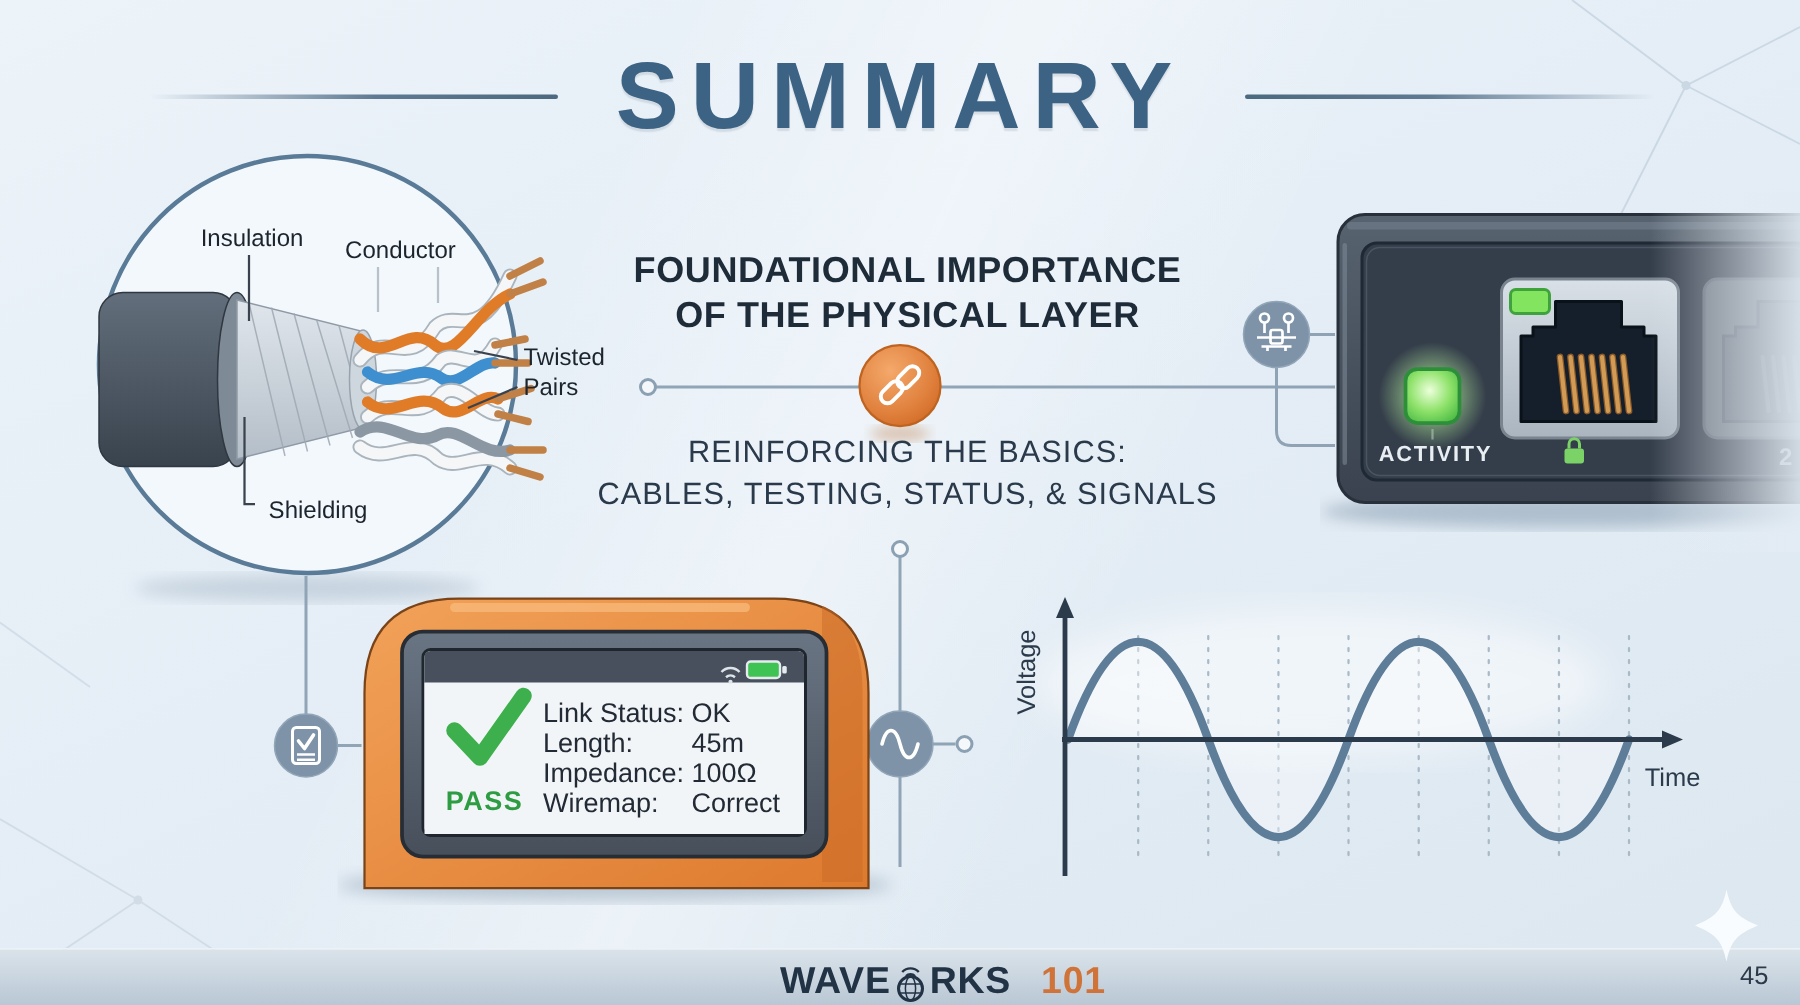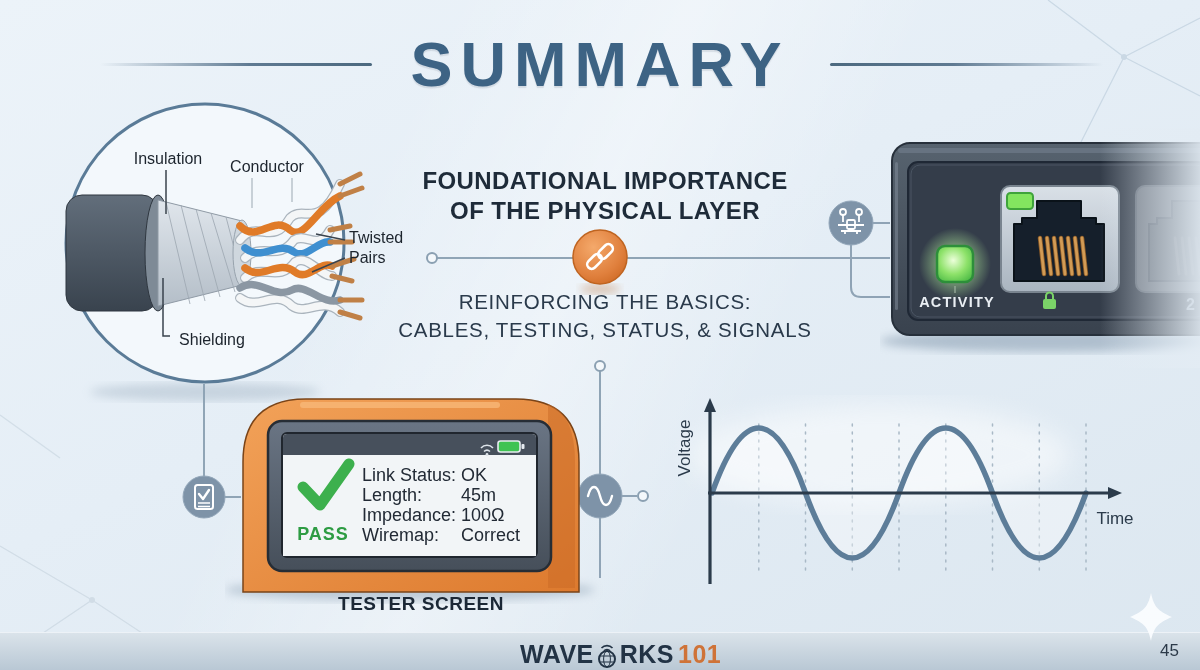--- a/index.html
+++ b/index.html
@@ -17,21 +17,21 @@
   .heading{left:0;top:166px;width:1210px;text-align:center;font-size:24px;line-height:30px;
     font-weight:700;color:#1e2b39;letter-spacing:.4px;}
   .subheading{left:0;top:288px;width:1210px;text-align:center;font-size:20.5px;line-height:28px;
     font-weight:500;color:#2a3a4b;letter-spacing:.7px;}
   .cap{position:absolute;font-size:19px;font-weight:700;color:#1b2836;letter-spacing:.5px;
     transform:translateX(-50%);white-space:nowrap;}
   .footer-band{left:0;top:632px;width:1200px;height:38px;
     background:linear-gradient(#dae3ea,#b8c7d4);border-top:1px solid #edf2f7;}
   .logo{left:520px;top:639px;display:flex;align-items:center;color:#223345;
     font-size:25px;font-weight:700;letter-spacing:.5px;}
-  .logo .num{color:#cf7338;margin-left:4px;}
+  .logo .num{color:#cf7338;margin-left:20px;}
   .page-num{left:1160px;top:641px;font-size:17px;color:#2c3a49;}
   .light-streak{left:0;top:0;width:1200px;height:670px;pointer-events:none;
     background:linear-gradient(115deg,rgba(255,255,255,0) 30%,rgba(255,255,255,.35) 46%,rgba(255,255,255,0) 62%);}
 </style>
 </head>
 <body>
 
 <div class="stage">
 
   <svg class="abs" style="left:0;top:0" width="1200" height="670" viewBox="0 0 1200 670">
@@ -296,21 +296,20 @@
 
   <div class="abs heading">
     <div>FOUNDATIONAL IMPORTANCE</div>
     <div>OF THE PHYSICAL LAYER</div>
   </div>
   <div class="abs subheading">
     <div>REINFORCING THE BASICS:</div>
     <div>CABLES, TESTING, STATUS, &amp; SIGNALS</div>
   </div>
 
-  <div class="cap" style="left:421px;top:593px">TESTER SCREEN</div>
 
   <div class="abs footer-band"></div>
   <svg class="abs" style="left:1120px;top:588px" width="64" height="62" viewBox="1120 588 64 62">
     <path d="M1151,593 C1154,607 1158,611 1172,617 C1158,623 1154,627 1151,641 C1148,627 1144,623 1130,617 C1144,611 1148,607 1151,593 Z" fill="#fbfdff" opacity="0.92"></path>
   </svg>
   <div class="abs logo">
     <span>WAVE</span>
     <svg width="24" height="28" viewBox="0 0 24 28" style="margin:2px 1px 0">
       <g stroke="#223345" fill="none">
         <path d="M6.5,7 a7.5,7.5 0 0 1 11,0" stroke-width="1.6"></path>

